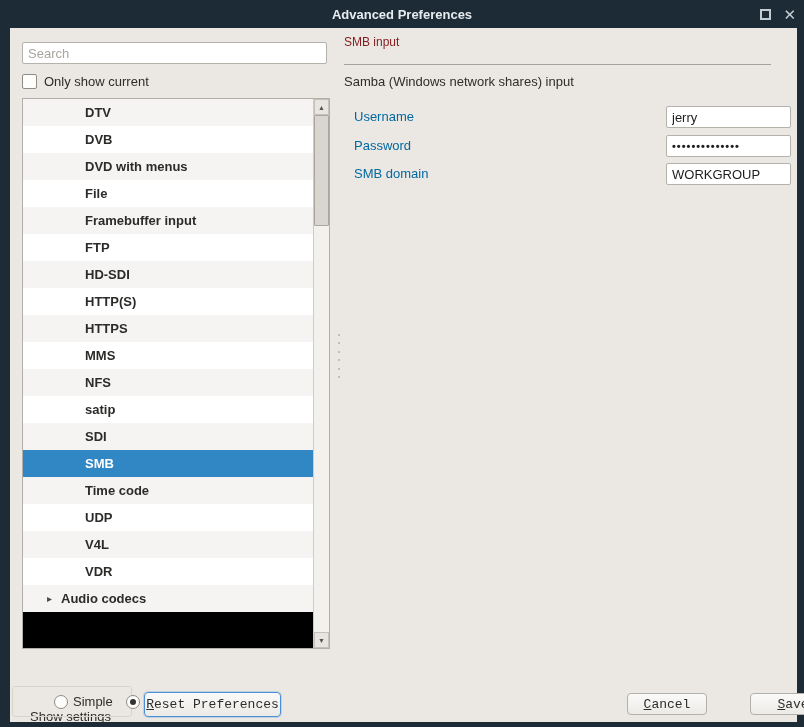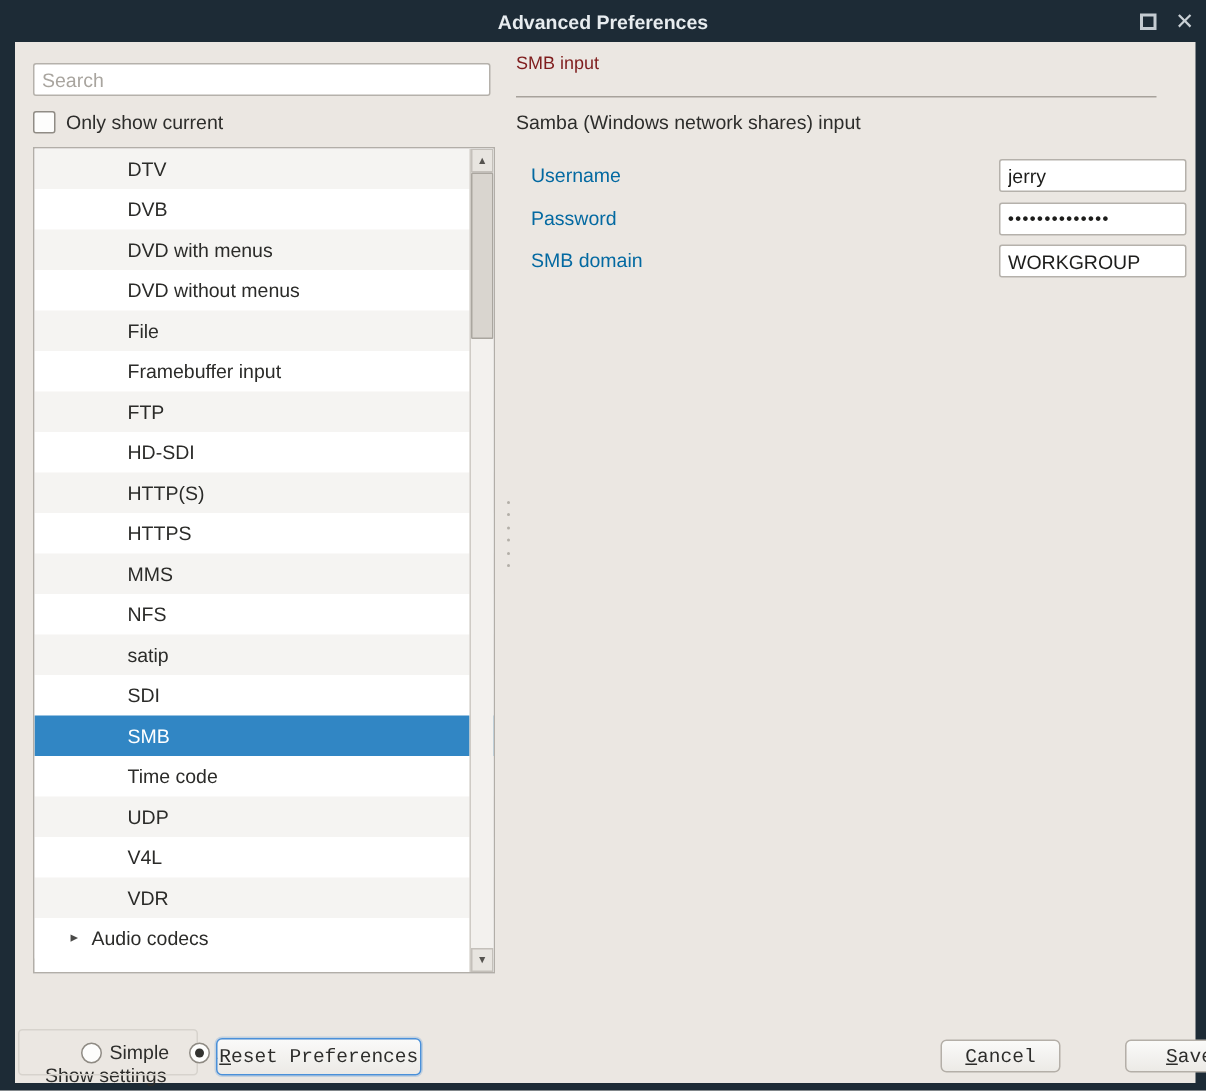--- a/index.html
+++ b/index.html
@@ -30,21 +30,21 @@
   .search-input {
     position:absolute; left:12px; top:14px; width:305px; height:22px;
     border:1px solid #b5b1ab; border-radius:2px; background:#fff;
     padding:0 5px; font-size:13px; font-family:inherit; color:#0c4a6e; outline:none;
   }
   .search-input::placeholder { color:#a9a59f; }
   .check-row { position:absolute; left:12px; top:45px; height:16px; display:flex; align-items:center; gap:7px; }
   .checkbox { width:15px; height:15px; background:#fdfdfc; border:1px solid #908c85; border-radius:2px; }
   .tree {
     position:absolute; left:12px; top:70px; width:308px; height:551px;
-    border:1px solid #b2aea8; background:#ffffff; overflow:hidden;
+    border:1px solid #b2aea8; background:#000000; overflow:hidden;font-weight:bold;
   }
   .rows-host { position:absolute; left:0; top:0; right:0; bottom:0; }
   .tree-row { height:27px; line-height:27px; padding-left:62px; background:#fff;
     font-size:13px; color:#2b2b29; white-space:nowrap; }
   .tree-row:nth-child(odd) { background:#f5f4f2; }
   .tree-row.selected { background:#3186c4; color:#ffffff; }
   .tree-row.partial { padding-left:38px; position:relative; }
   .tree-row.partial .expander {
     position:absolute; left:24px; top:0; font-size:10px; color:#4a4a48; line-height:27px;
   }
@@ -125,21 +125,20 @@
   <div class="check-row">
     <span class="checkbox"></span>
     <span>Only show current</span>
   </div>
 
   <div class="tree">
     <div class="rows-host">
         <div class="tree-row">DTV</div>
         <div class="tree-row">DVB</div>
         <div class="tree-row">DVD with menus</div>
-        <div class="tree-row">DVD without menus</div>
         <div class="tree-row">File</div>
         <div class="tree-row">Framebuffer input</div>
         <div class="tree-row">FTP</div>
         <div class="tree-row">HD-SDI</div>
         <div class="tree-row">HTTP(S)</div>
         <div class="tree-row">HTTPS</div>
         <div class="tree-row">MMS</div>
         <div class="tree-row">NFS</div>
         <div class="tree-row">satip</div>
         <div class="tree-row">SDI</div>

